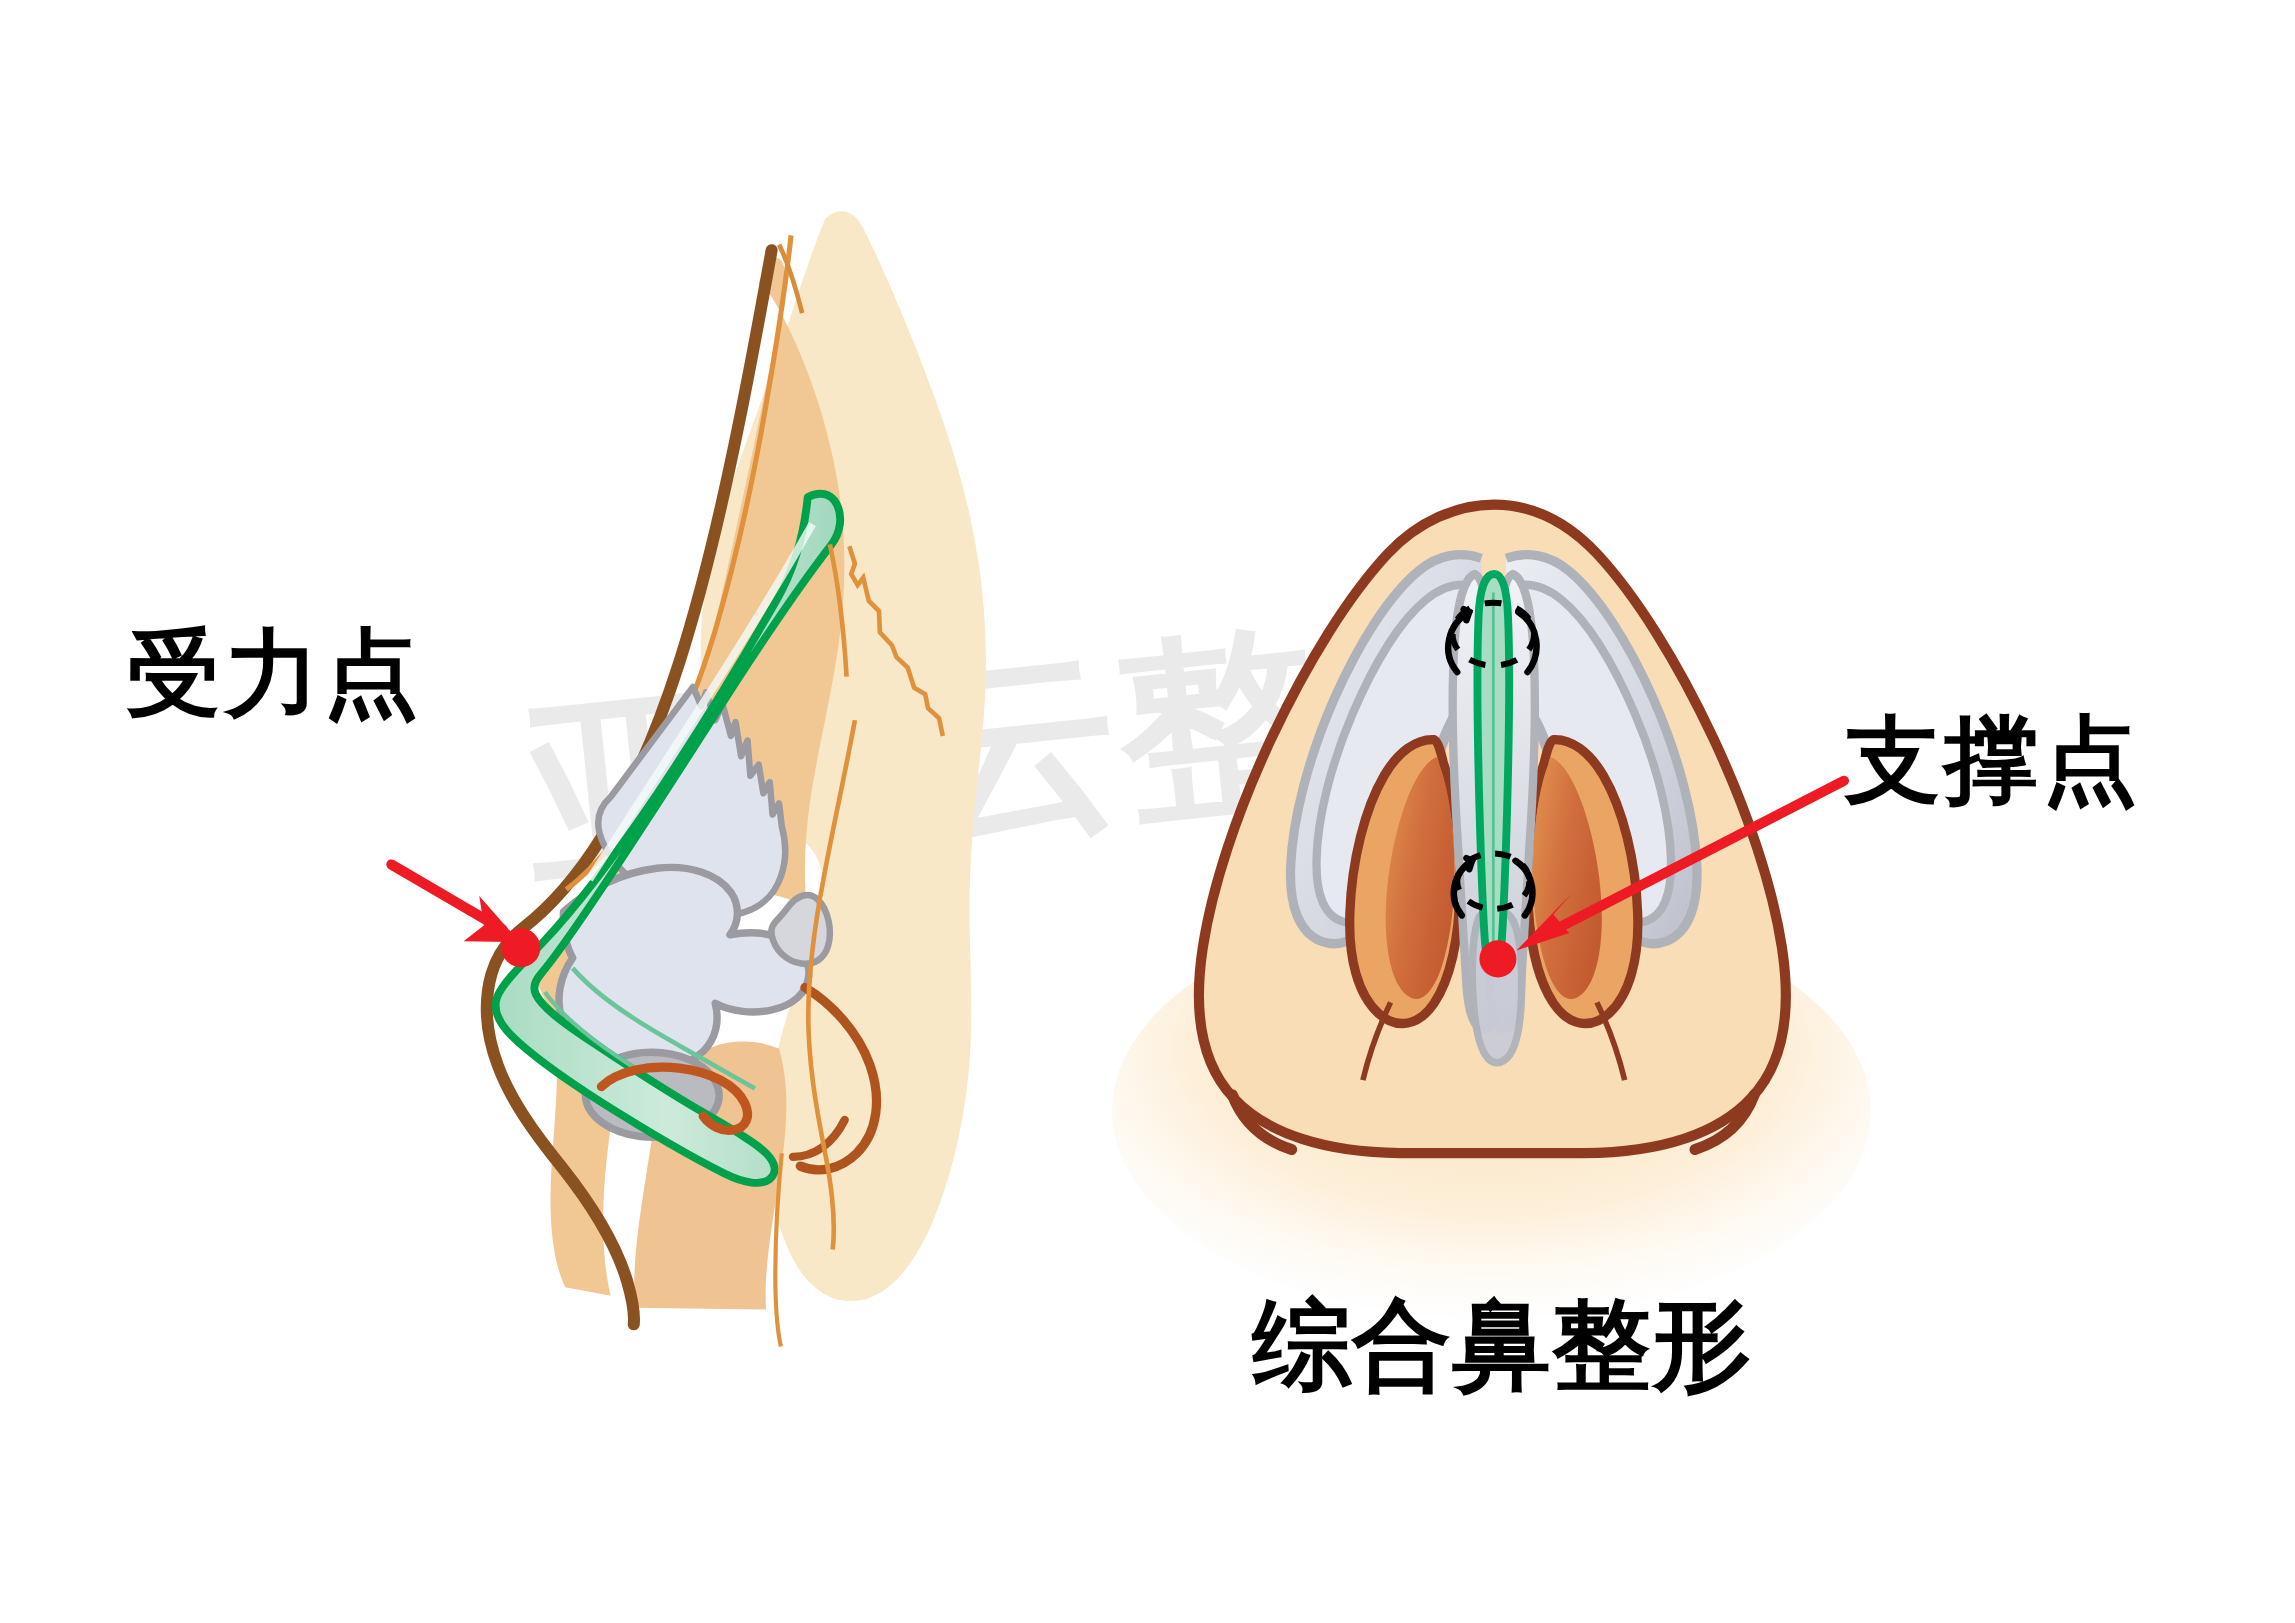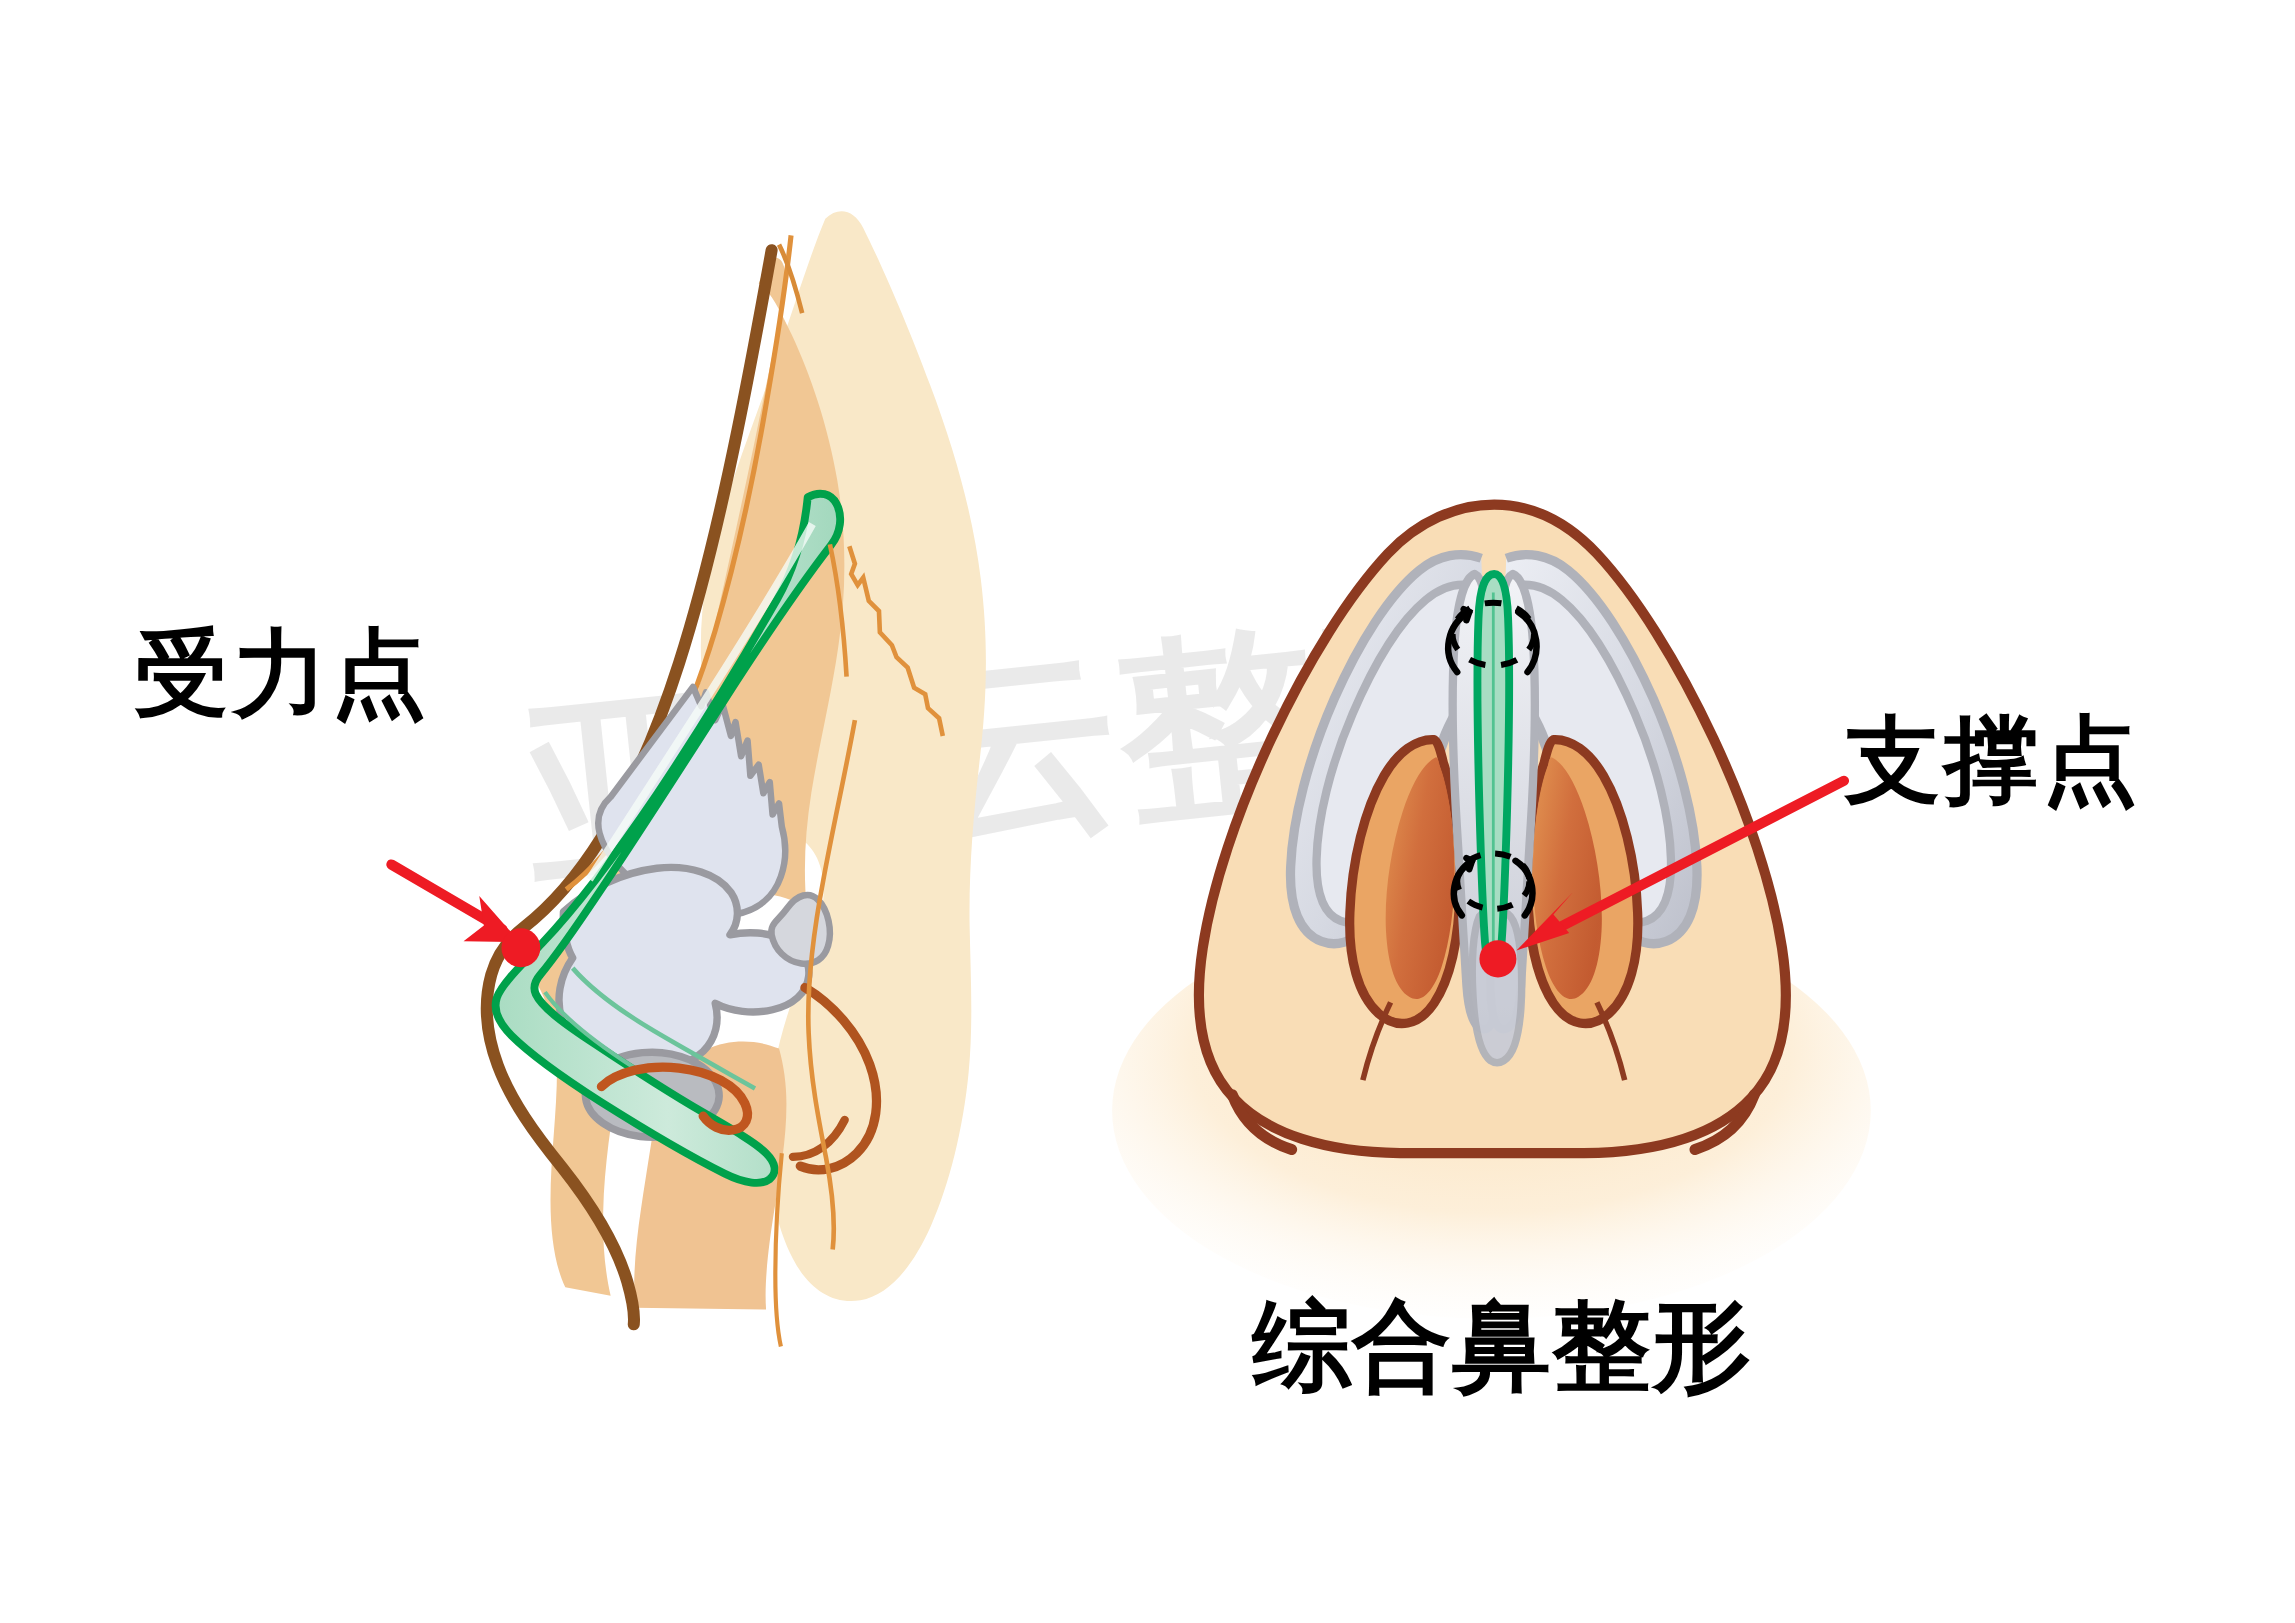--- a/index.html
+++ b/index.html
@@ -21,24 +21,24 @@
     height:1624px;
   }
   .lbl{
     position:absolute;
     color:#000000;
     font-weight:700;
     white-space:nowrap;
     letter-spacing:0.04em;
     line-height:1;
   }
-  #label-force{ left:126px;  top:626px; font-size:95px;margin-left:8px; }
+  #label-force{ left:126px;  top:626px; font-size:95px; }
   #label-support{ left:1845px; top:713px; font-size:95px; }
   #caption-left{ left:244px;  top:1296px; font-size:99px; letter-spacing:0.01em;}
-  #caption-right{ left:1252px; top:1296px; font-size:99px; letter-spacing:0.01em;}
+  #caption-right{ left:1252px; top:1296px; font-size:99px; letter-spacing:0.01em;font-family:Liberation Serif, serif;}
 </style>
 </head>
 <body>
 
 <div id="stage">
 
   <svg id="art" viewBox="0 0 4961 3509" xmlns="http://www.w3.org/2000/svg">
 
     <defs>
       <linearGradient id="cartShade" x1="0" y1="0" x2="1" y2="1">

